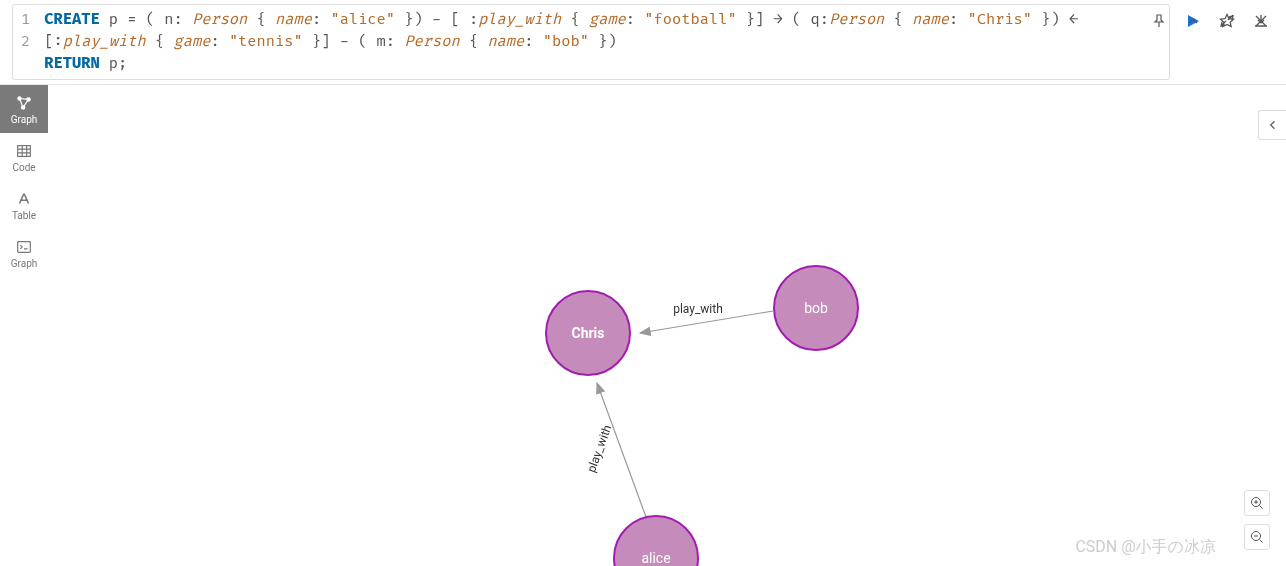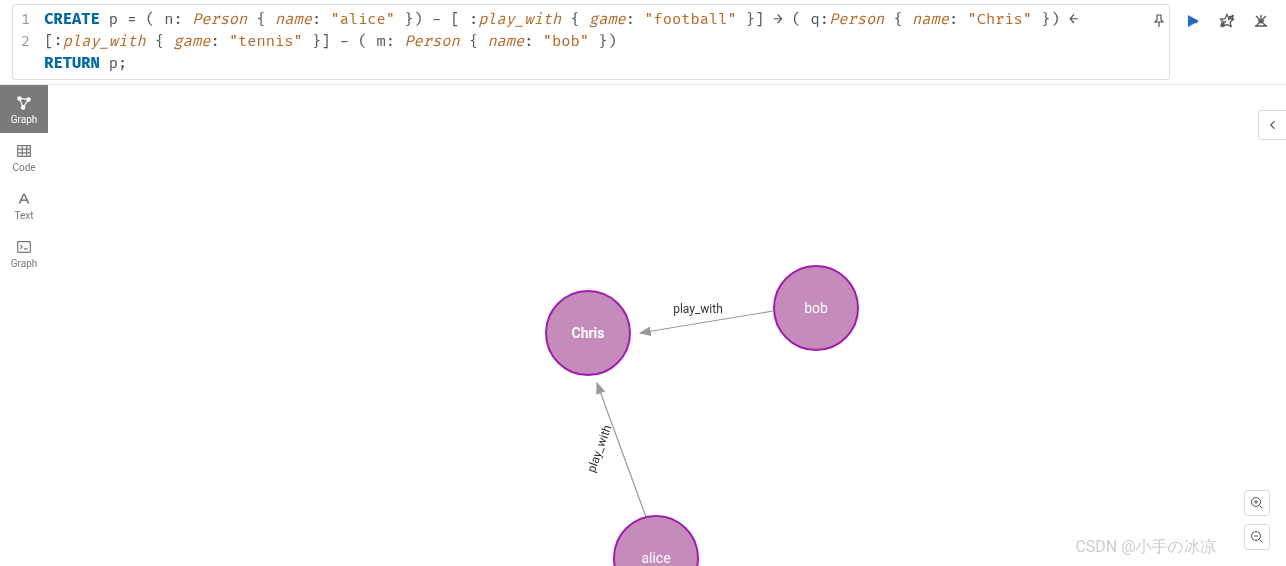--- a/index.html
+++ b/index.html
@@ -106,21 +106,21 @@
         <svg viewBox="0 0 20 20">
           <rect x="3" y="4" width="14" height="12" fill="none" stroke="currentColor" stroke-width="1.3"></rect>
           <path stroke="currentColor" stroke-width="1.3" d="M3 8h14M3 12h14M8 4v12M13 4v12"></path>
         </svg>
         <span>Code</span>
       </div>
       <div class="side-tab">
         <svg viewBox="0 0 20 20">
           <path fill="currentColor" d="M4 15L9 4h2l5 11h-2l-1.2-2.8H7.2L6 15zm3.9-4.5h4.2L10 5.8z"></path>
         </svg>
-        <span>Text</span>
+        <span>Table</span>
       </div>
       <div class="side-tab">
         <svg viewBox="0 0 20 20">
           <rect x="3" y="4" width="14" height="12" rx="1" fill="none" stroke="currentColor" stroke-width="1.3"></rect>
           <path stroke="currentColor" stroke-width="1.3" fill="none" d="M6 8l2 2-2 2M10 12h4"></path>
         </svg>
         <span>Graph</span>
       </div>
     </div>
   <div class="canvas">

